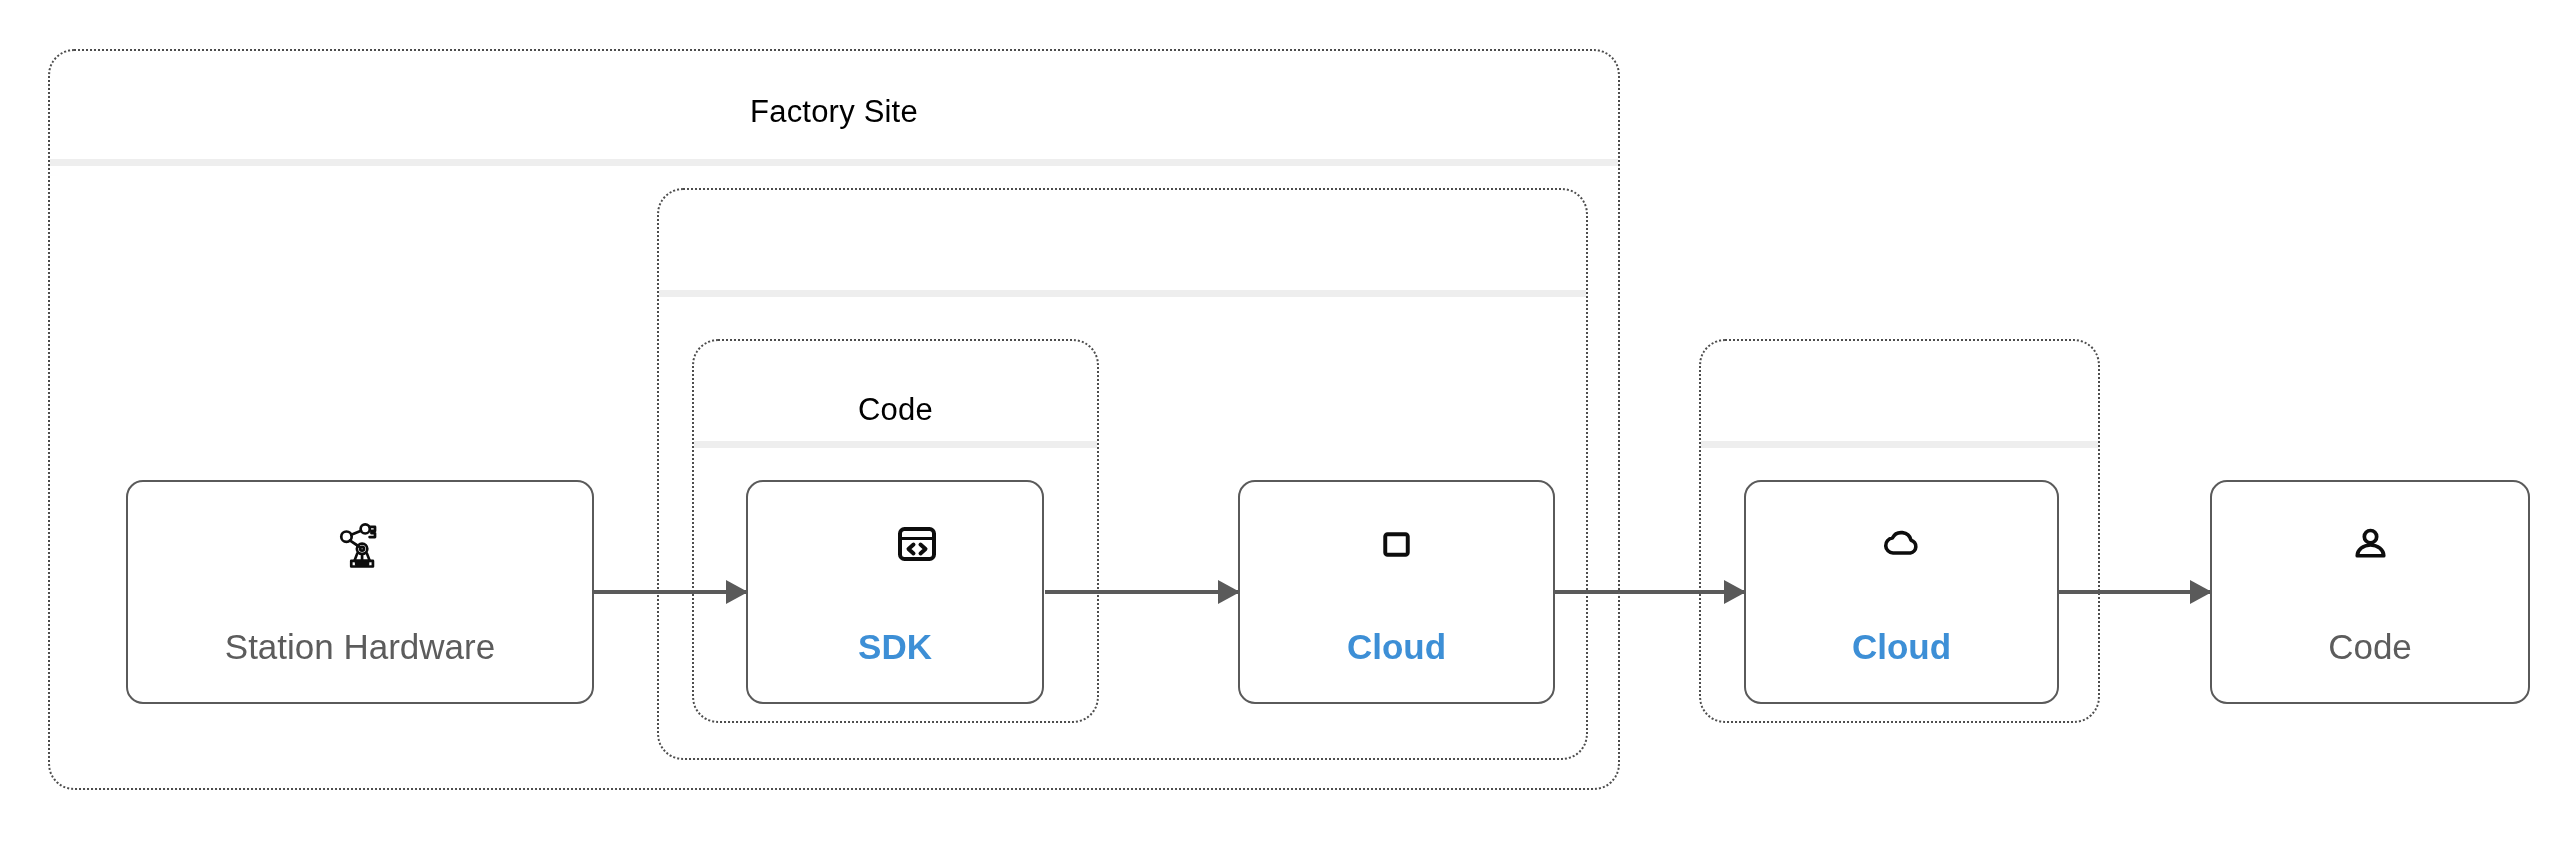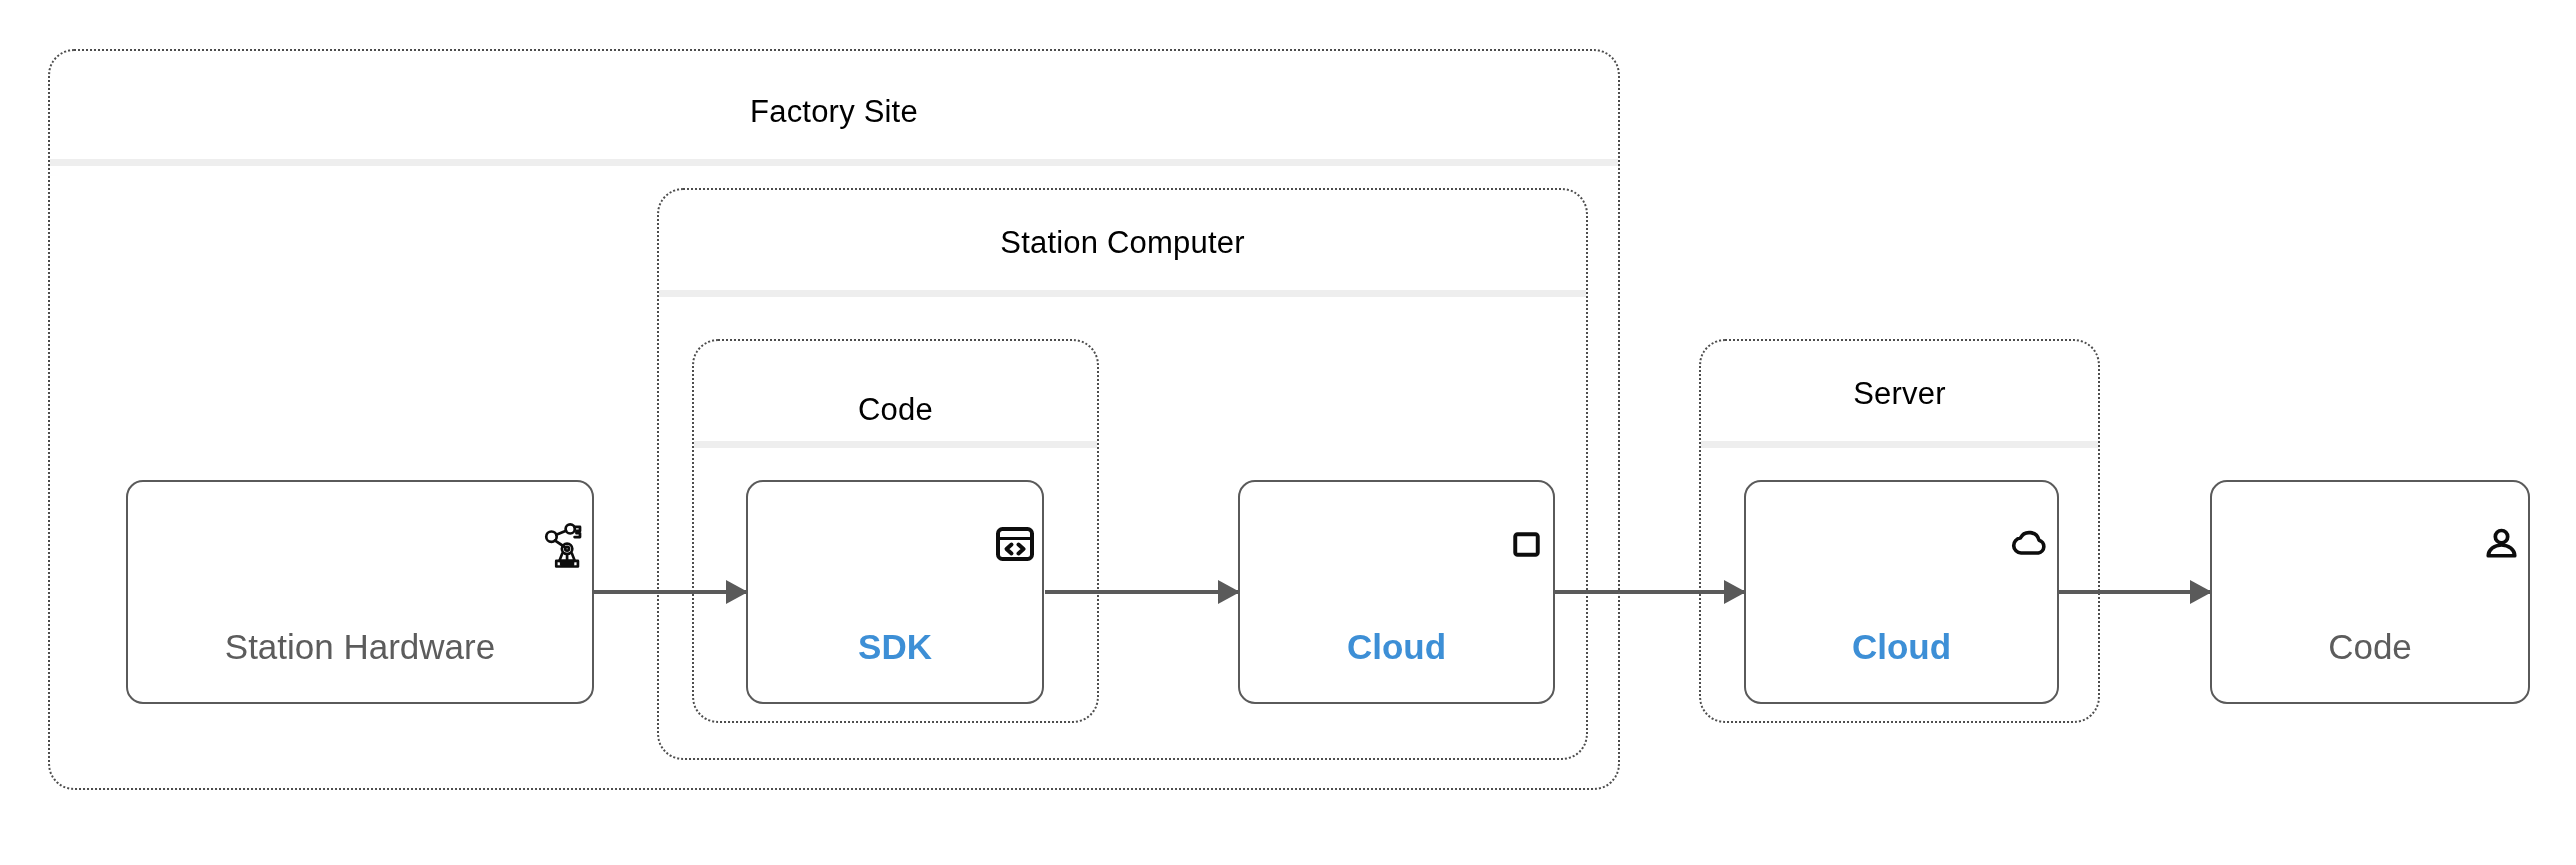--- a/index.html
+++ b/index.html
@@ -36,21 +36,21 @@
   }
 
   
   .node {
     position: absolute;
     border: 2.8px solid #5a5a5a;
     border-radius: 17px;
     background: #ffffff;
     display: flex;
     flex-direction: column;
-    align-items: flex-end;
+    align-items: center;
     justify-content: flex-start;
   }
   .node-icon {
     margin-top: 35px;
     width: 54px; height: 54px;
     display: flex; align-items: center; justify-content: center;
   }
   .node-label {
     position: absolute;
     left: 0; right: 0;
@@ -79,31 +79,29 @@
 <body>
 
 <div id="canvas">
 
   <div class="group" style="left:48px; top:49px; width:1572px; height:741px;">
     <div class="group-title" style="top:43px;">Factory Site</div>
     <div class="group-sep" style="top:108px;"></div>
   </div>
 
   <div class="group" style="left:657px; top:188px; width:931px; height:572px;">
-    <div class="group-title" style="top:35px;">Station Computer</div>
     <div class="group-sep" style="top:100px;"></div>
   </div>
 
   <div class="group" style="left:692px; top:339px; width:407px; height:384px;">
     <div class="group-title" style="top:35px;margin-top:16px;">Code</div>
     <div class="group-sep" style="top:100px;"></div>
   </div>
 
   <div class="group" style="left:1699px; top:339px; width:401px; height:384px;">
-    <div class="group-title" style="top:35px;">Server</div>
     <div class="group-sep" style="top:100px;"></div>
   </div>
 
   <div class="node" style="left:126px; top:480px; width:468px; height:224px;">
     <div class="node-icon">
       <svg viewBox="0 0 48 48" width="50" height="50" fill="none" stroke="#0d0d0d" stroke-width="2.6" stroke-linecap="round" stroke-linejoin="round">
         <circle cx="11" cy="17" r="5"></circle>
         <circle cx="29" cy="9.5" r="4.4"></circle>
         <line x1="15.6" y1="15.2" x2="25" y2="11.2"></line>
         <path d="M33.2 7.6 h5.2 v3.8 h-3.4 v2.2 h3.4 v3.8 h-5.2"></path>

